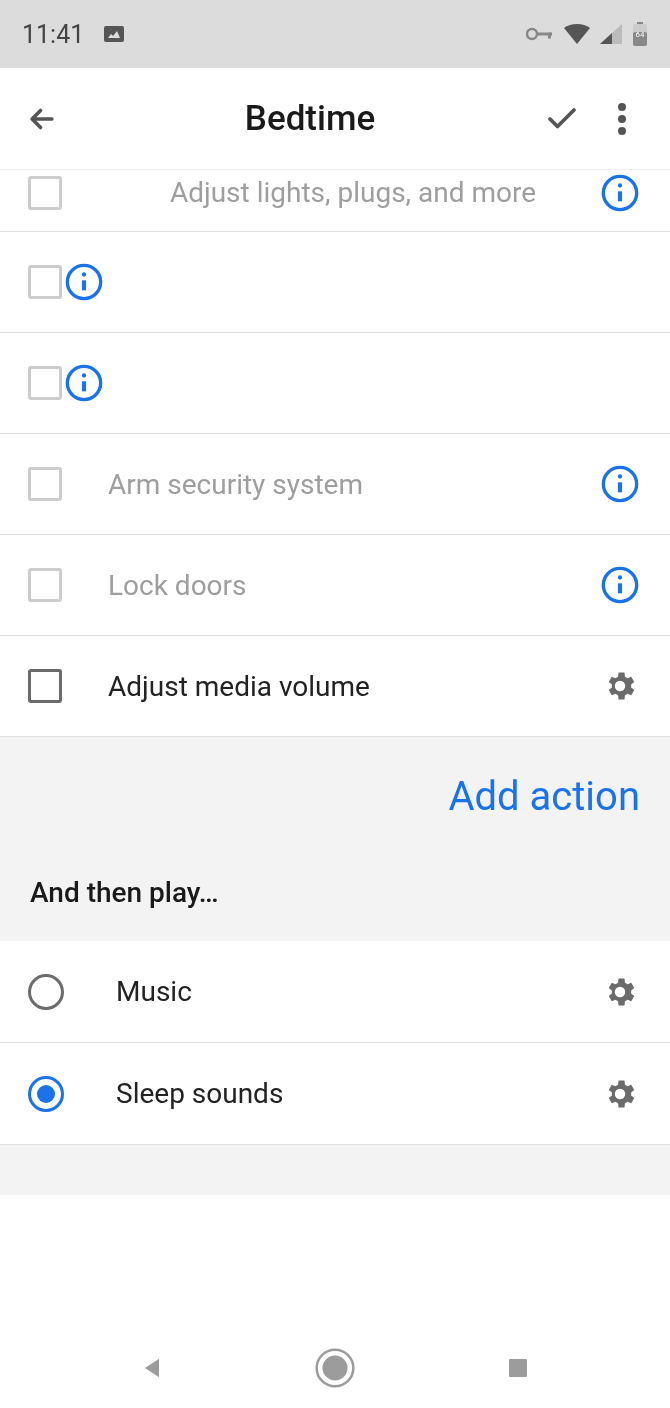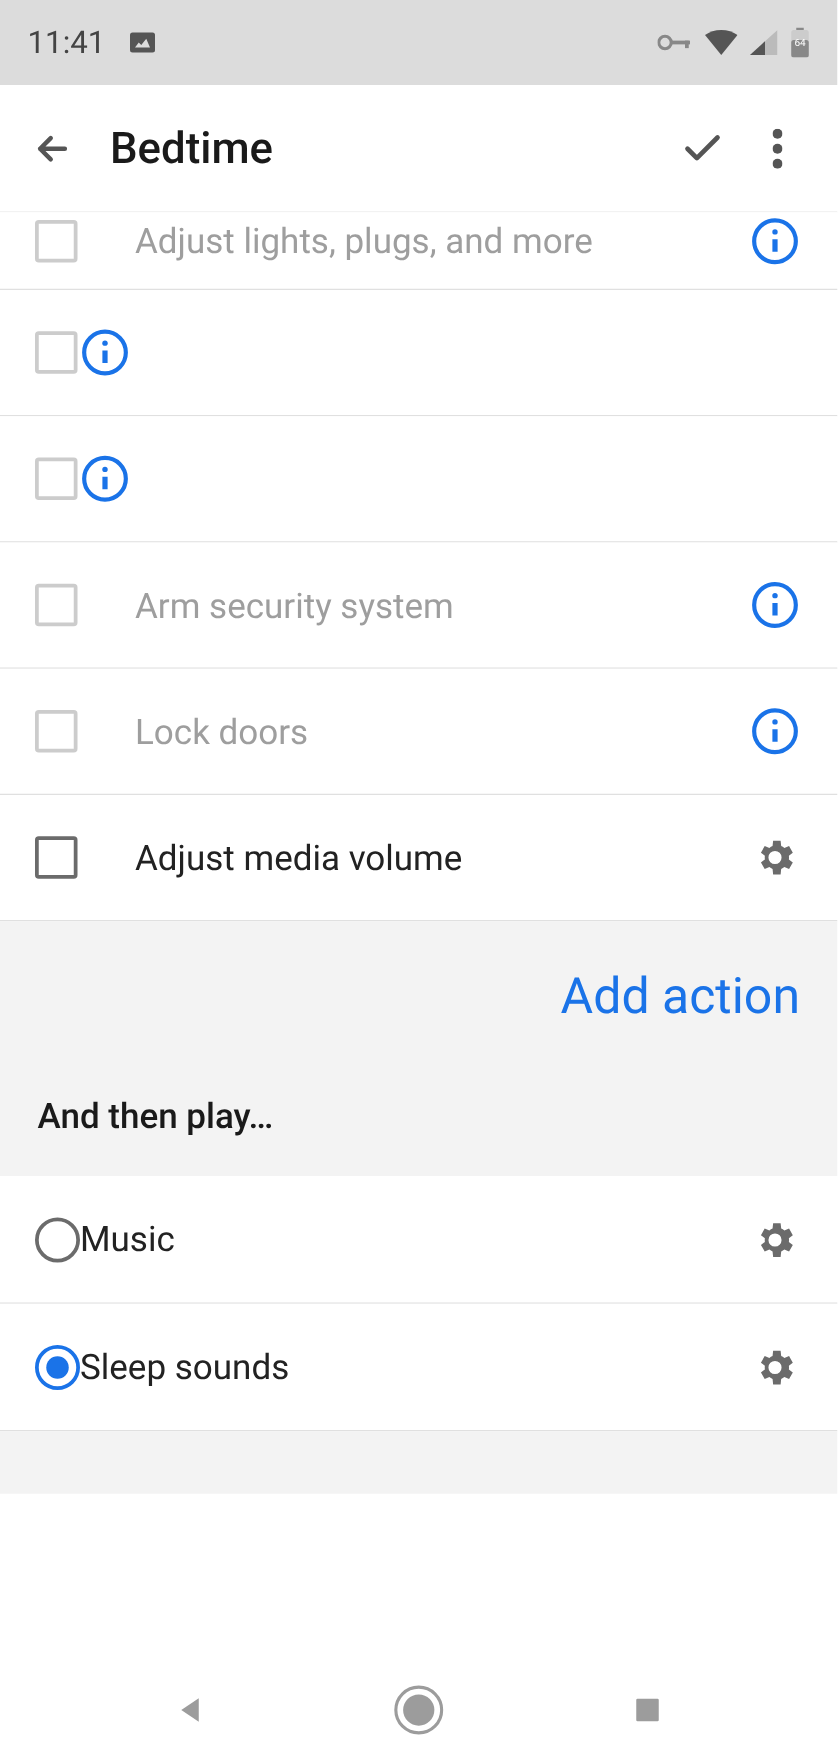--- a/index.html
+++ b/index.html
@@ -38,20 +38,21 @@
     align-items: center;
     gap: 10px;
   }
   .app-bar {
     height: 102px;
     background: #fff;
     display: flex;
     align-items: center;
     padding: 0 18px;
     border-bottom: 1px solid #eee;
+    text-align: center;
   }
   .app-bar .back {
     width: 48px;
     height: 48px;
     display: flex;
     align-items: center;
     justify-content: center;
     cursor: pointer;
   }
   .app-title {
@@ -77,20 +78,21 @@
     align-items: center;
     height: 101px;
     border-bottom: 1px solid #e0e0e0;
     padding: 0 28px 0 28px;
     background: #fff;
   }
   .row.partial {
     height: 62px;
     align-items: flex-start;
     padding-top: 0;
+    text-align: center;
   }
   .row.partial .checkbox, .row.partial .label, .row.partial .trailing {
     position: relative;
   }
   .checkbox {
     width: 34px;
     height: 34px;
     border: 3px solid #ccc;
     border-radius: 3px;
     flex-shrink: 0;
@@ -155,20 +157,21 @@
   .play-row {
     display: flex;
     align-items: center;
     height: 102px;
     border-bottom: 1px solid #e0e0e0;
     padding: 0 28px;
     background: #fff;
   }
   .play-label {
     flex: 1;
+    margin-left: 52px;
     font-size: 28px;
     color: #222;
   }
   .spacer {
     background: #f3f3f3;
     height: 50px;
   }
   .nav-bar {
     position: absolute;
     bottom: 0;

